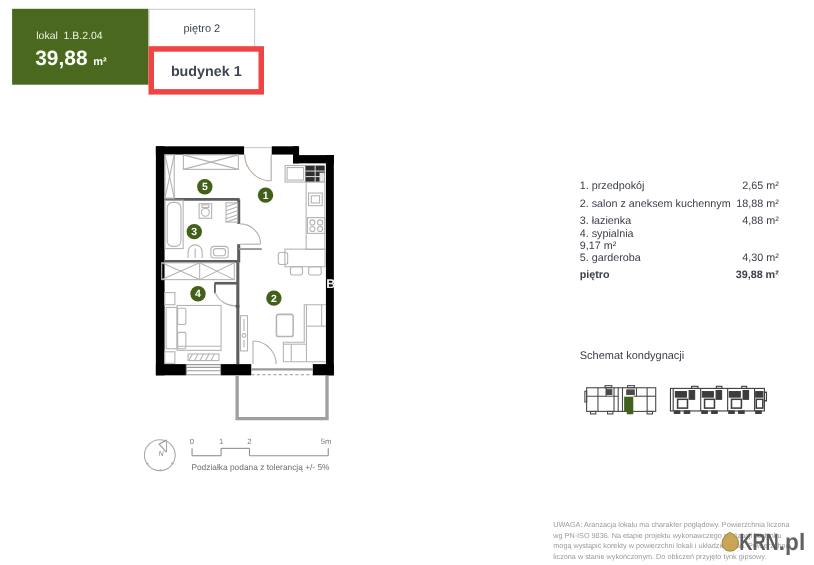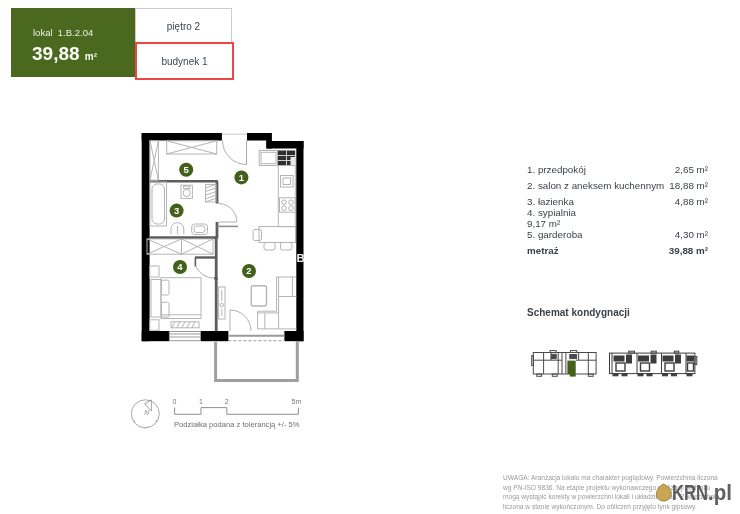--- a/index.html
+++ b/index.html
@@ -13,21 +13,21 @@
 <div class="page">
 
 <div class="abs" style="left:11px;top:8px;width:124px;height:69px;background:#4a681e;"></div>
 
 <div class="abs" style="left:33px;top:27px;color:#eef2e6;font-size:9.5px;text-align:right;">lokal&nbsp; 1.B.2.04</div>
 
 <div class="abs" style="left:32px;top:43px;color:#fbfcf8;font-size:19px;font-weight:bold;">39,88 <span style="font-size:10px;font-weight:bold;">m²</span></div>
 
 <div class="abs" style="left:135px;top:8px;width:95px;height:34px;border:1px solid #ccc;border-bottom:none;color:#3f4650;font-size:10px;display:flex;align-items:center;justify-content:center;">piętro 2</div>
 
-<div class="abs" style="left:135px;top:42px;width:95px;height:34px;border:2px solid #ef4444;color:#3f4650;font-size:10px;display:flex;align-items:center;justify-content:center;">budynek 1</div>
+<div class="abs" style="left:135px;top:42px;width:95px;height:34px;border:5px solid #ef4444;color:#3f4650;font-size:13px;display:flex;align-items:center;justify-content:center;font-weight:bold;">budynek 1</div>
 
 <svg class="abs" style="left:0;top:0;" width="740" height="514" viewBox="0 0 740 514">
 
   <rect x="141.7" y="133" width="80.2" height="7.5" fill="#000"></rect>
 
   <rect x="247" y="133" width="24" height="7.5" fill="#000"></rect>
 
   <rect x="266.4" y="133" width="5.5" height="15.5" fill="#000"></rect>
 
   <rect x="266.4" y="141" width="37.1" height="7.5" fill="#000"></rect>
@@ -356,26 +356,26 @@
       </div>
   <div style="display:flex;justify-content:flex-end;height:16.2px;flex-direction:column;">
         <span>4. sypialnia</span>
         <span>9,17 m²</span>
       </div>
   <div style="display:flex;justify-content:space-between;height:16.2px;">
         <span>5. garderoba</span>
         <span>4,30 m²</span>
       </div>
   <div style="display:flex;justify-content:space-between;height:16.2px;font-weight:bold;">
-        <span>metraż</span>
+        <span>piętro</span>
         <span>39,88 m²</span>
       </div>
 </div>
 
-<div class="abs" style="left:527px;top:307px;font-size:10px;font-weight:bold;color:#3c4149;">Schemat kondygnacji</div>
+<div class="abs" style="left:527px;top:318px;font-size:10px;font-weight:normal;color:#3c4149;">Schemat kondygnacji</div>
 
 <div class="abs" style="left:174px;top:420px;font-size:7.6px;color:#6e6e6e;">Podziałka podana z tolerancją +/- 5%</div>
 
 <div class="abs" style="left:503px;top:473px;width:250px;font-size:6.6px;line-height:9.5px;color:#9a9a9a;white-space:nowrap;">UWAGA: Aranżacja lokalu ma charakter poglądowy. Powierzchnia liczona<br>wg PN-ISO 9836. Na etapie projektu wykonawczego realizacji budynku<br>mogą wystąpić korekty w powierzchni lokali i układzie ścian. Powierzchnia<br>liczona w stanie wykończonym. Do obliczeń przyjęto tynk gipsowy.</div>
 
 <svg class="abs" style="left:650px;top:478px;" width="90" height="30" viewBox="0 0 90 30">
   <path d="M13.5 6 C18.5 8.2 21.6 11.6 21.2 16.4 C20.8 20.8 17.4 23 13.8 23 C9.7 23 6.5 20.3 6.5 16.2 C6.5 11.4 9.7 7.8 13.5 6 Z" fill="#c9a24c" stroke="#8f7732" stroke-width="0.9" opacity="0.95"></path>
   <text x="22" y="22.4" font-family="Liberation Sans,sans-serif" font-size="21.5" font-weight="bold" fill="#4e4e4e" opacity="0.9" textLength="36" lengthAdjust="spacingAndGlyphs">KRN</text>
   <text x="58" y="22.4" font-family="Liberation Sans,sans-serif" font-size="21.5" font-weight="bold" fill="#515151" opacity="0.9" textLength="24" lengthAdjust="spacingAndGlyphs">.pl</text>
 </svg>

